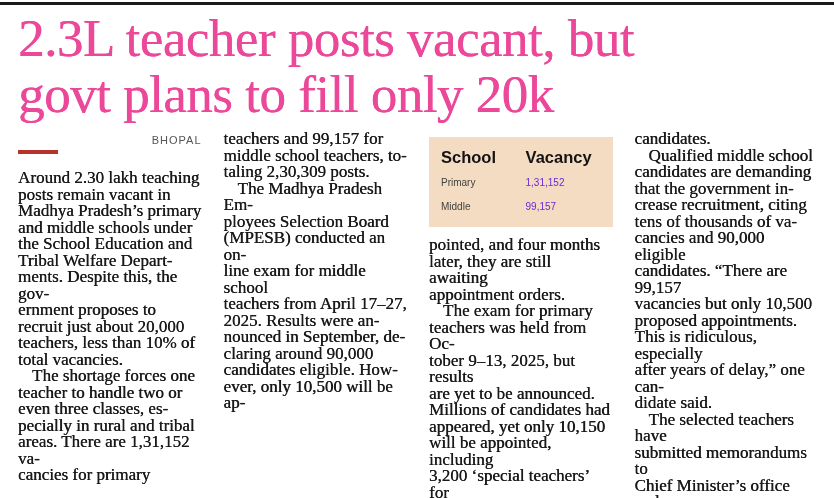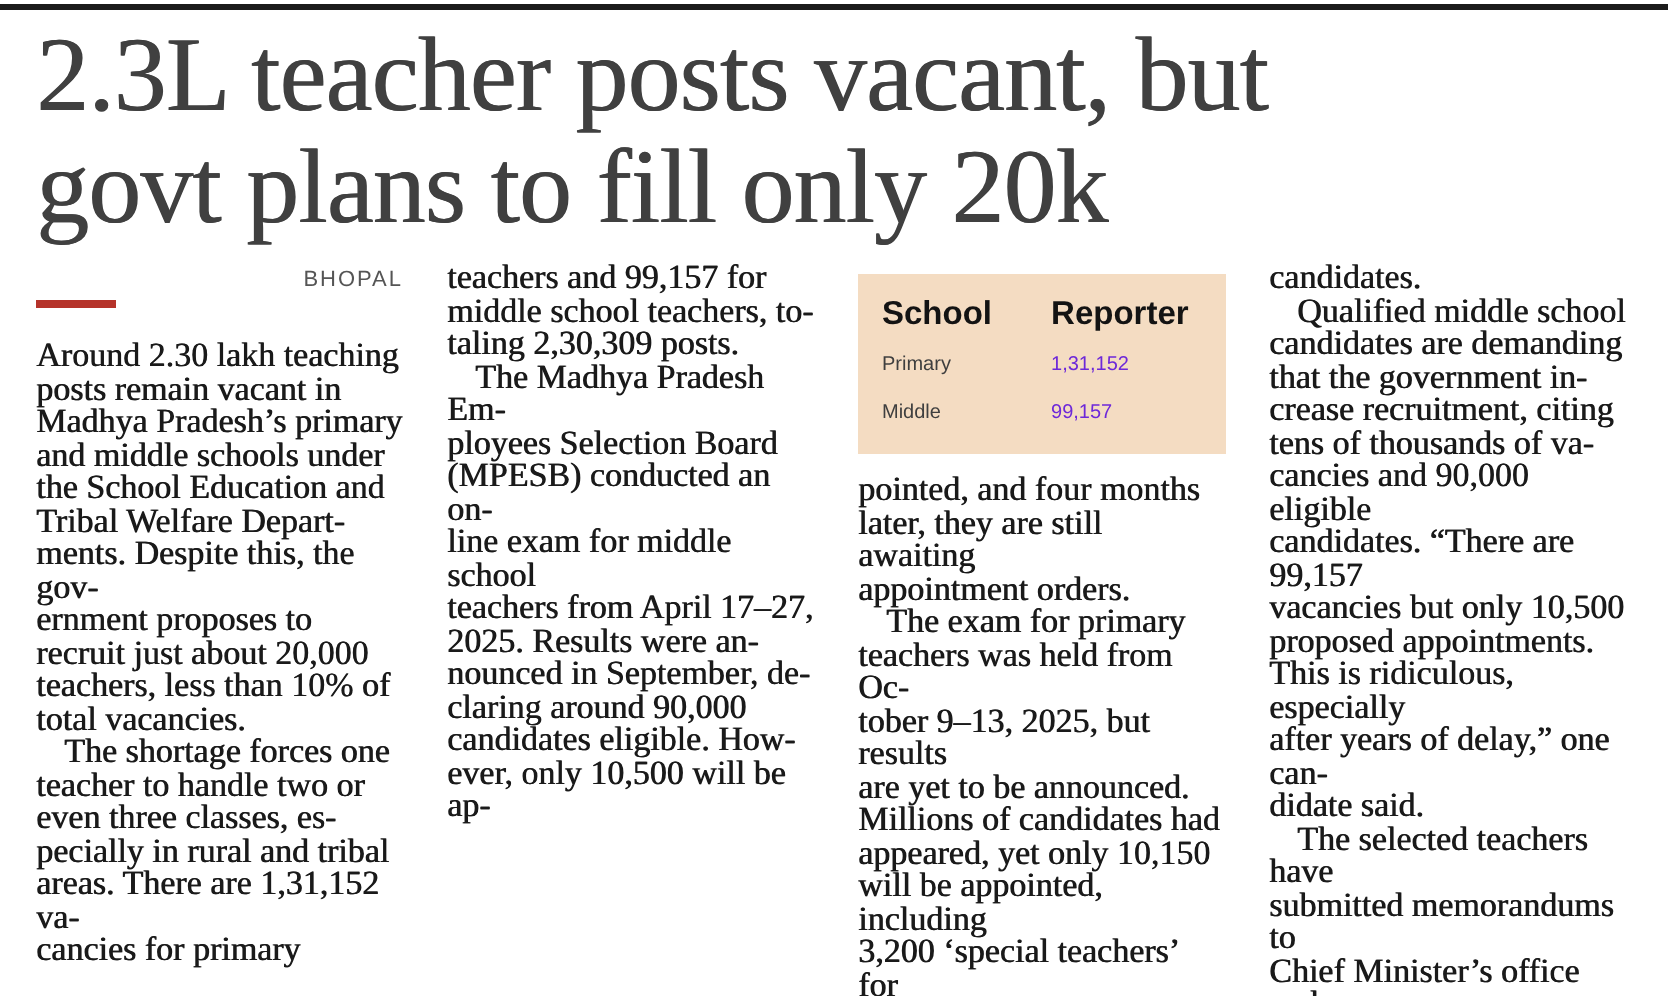--- a/index.html
+++ b/index.html
@@ -23,21 +23,21 @@
     position:absolute;top:2px;left:0;right:0;
     height:3px;background:var(--rule-dark);
   }
   .headline{
     position:absolute;top:10px;left:18px;right:10px;
     margin:0;
     font-family:"Liberation Serif",serif;
     font-weight:normal;
     font-size:53px;line-height:56px;
     letter-spacing:-0.5px;
-    color:#404040;
+    color:#ec4899;
     white-space:pre-line;
     text-shadow:0.4px 0 0 currentColor;
   }
   .cols{
     position:absolute;top:131px;left:18px;right:16px;bottom:0;
     display:flex;gap:22px;
   }
   .col{flex:1 1 0;min-width:0;}
   .para{
     margin:0;
@@ -148,21 +148,21 @@
 nounced in September, de-
 claring around 90,000
 candidates eligible. How-
 ever, only 10,500 will be ap-</p>
     </div>
 
     <div class="col">
       <div class="vacancy-table">
         <div class="t-head">
           <span>School</span>
-          <span>Reporter</span>
+          <span>Vacancy</span>
         </div>
         <div class="t-row">
           <span class="t-label">Primary</span>
           <span class="t-value">1,31,152</span>
         </div>
         <div class="t-row">
           <span class="t-label">Middle</span>
           <span class="t-value">99,157</span>
         </div>
       </div>

